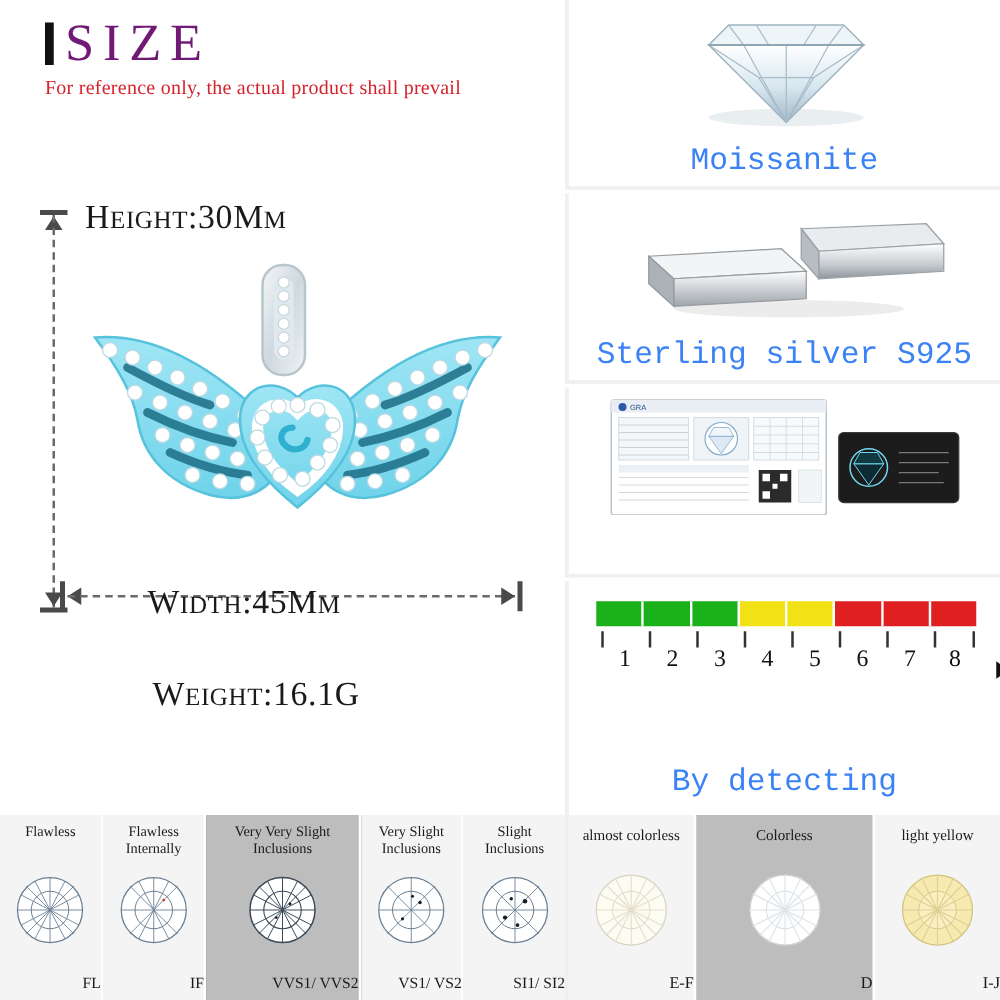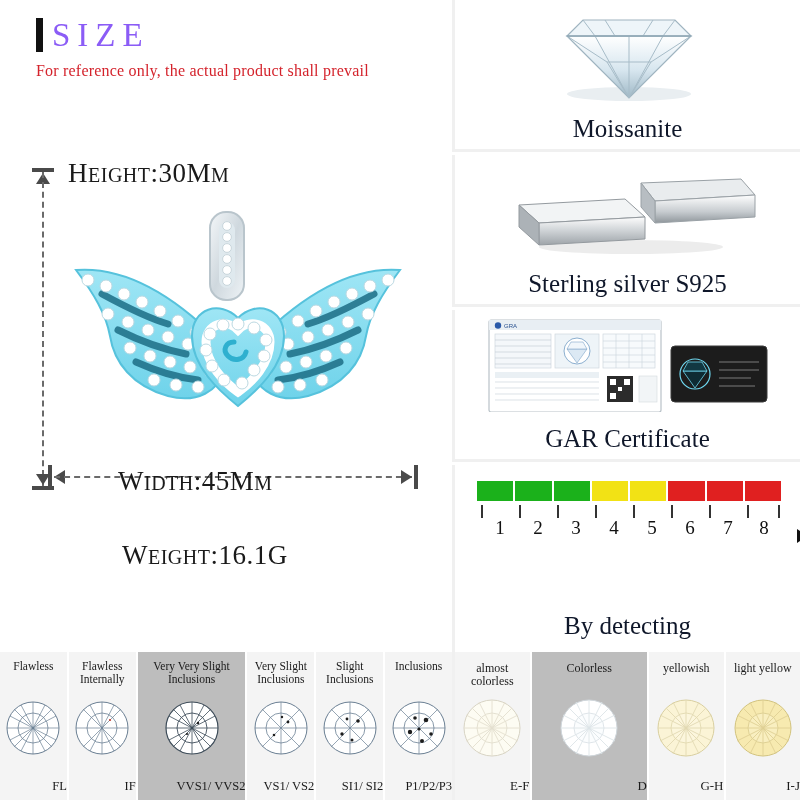--- a/index.html
+++ b/index.html
@@ -19,21 +19,21 @@
   }
   .size-title-row {
     position: absolute; left: 36px; top: 18px;
     display: flex; align-items: center;
   }
   .size-bar {
     width: 7px; height: 34px; background: #111; margin-right: 9px;
   }
   .size-word {
     font-family: "Liberation Serif", serif;
-    font-size: 33px; letter-spacing: 7px; color: #8b5cf6; line-height: 34px;
+    font-size: 42px; letter-spacing: 7px; color: #701a75; line-height: 34px;
   }
   .ref-note {
     position: absolute; left: 36px; top: 62px;
     font-size: 16px; color: #d4232c; letter-spacing: .2px;
     font-family: "Liberation Serif", serif;
   }
 
   .height-label {
     position: absolute; left: 68px; top: 158px;
     font-size: 27px; color: #1a1a1a; letter-spacing: .5px;
@@ -89,22 +89,22 @@
 
   
   .right-col { position: absolute; left: 452px; top: 0; width: 348px; height: 652px; }
   .r-cell {
     position: absolute; left: 0; width: 348px; background: #ffffff;
     border-left: 3px solid #f0f0f0; border-bottom: 3px solid #f0f0f0;
   }
   .r-cell .cell-img { position: absolute; left: 0; right: 0; top: 6px; height: 96px; }
   .r-cell .cell-cap {
     position: absolute; left: 0; right: 0; bottom: 6px;
-    text-align: center; font-size: 25px; color: #0f172a;
-    font-family: Liberation Serif, serif;
+    text-align: center; font-size: 25px; color: #3b82f6;
+    font-family: Liberation Mono, monospace;
     margin-top: 24px;
   }
   #cell-moissanite { top: 0; height: 152px; }
   #cell-silver { top: 155px; height: 152px; }
   #cell-cert { top: 310px; height: 152px; }
   #cell-detect { top: 465px; height: 187px; border-bottom: none; }
 
   
   .detect-wrap { position: absolute; left: 20px; top: 14px; width: 308px; }
   .detect-bar { display: flex; width: 308px; height: 24px; border: 2px solid #fff; }
@@ -417,21 +417,20 @@
             <path d="M12 25 L17 16 L31 16 L36 25 Z" fill="#123842" stroke="#6fd8f0" stroke-width=".8"></path>
             <g stroke="#7a7a7a" stroke-width="1">
               <path d="M48 16 H88"></path>
                 <path d="M48 24 H88"></path>
                 <path d="M48 32 H80"></path>
                 <path d="M48 40 H84"></path>
             </g>
           </g>
         </svg>
       </div>
-      <div class="cell-cap">GAR Certificate</div>
     </div>
 
     <div class="r-cell" id="cell-detect">
       <div class="detect-wrap">
         <div class="detect-bar">
           <span style="background:#1bb11b"></span>
           <span style="background:#1bb11b"></span>
           <span style="background:#1bb11b"></span>
           <span style="background:#f2e215"></span>
           <span style="background:#f2e215"></span>
@@ -551,41 +550,20 @@
                 <circle cx="38" cy="23" r="1.8"></circle>
                   <circle cx="22" cy="36" r="1.7"></circle>
                 <circle cx="32" cy="42" r="1.5"></circle>
                   <circle cx="27" cy="21" r="1.4"></circle>
               </g>
             </svg>
           </div>
           <div class="cbot">SI1/ SI2</div>
         </div>
 
-        <div class="cell">
-          <div class="ctop">Inclusions</div>
-          <div class="cgem">
-            <svg viewBox="0 0 60 60" width="60" height="60" xmlns="http://www.w3.org/2000/svg">
-              <circle cx="30" cy="30" r="26" fill="#fff" stroke="#6a7f93" stroke-width="1"></circle>
-              <circle cx="30" cy="30" r="15" fill="none" stroke="#6a7f93" stroke-width=".8"></circle>
-              <g stroke="#6a7f93" stroke-width=".7" fill="none">
-                <path d="M30 4 L30 56 M4 30 L56 30 M11 11 L49 49 M49 11 L11 49"></path>
-              </g>
-              <g fill="#1d1d1d">
-                <circle cx="37" cy="22" r="2.3"></circle>
-                  <circle cx="21" cy="34" r="2.2"></circle>
-                <circle cx="33" cy="43" r="2"></circle>
-                  <circle cx="26" cy="20" r="1.8"></circle>
-                <circle cx="42" cy="36" r="1.8"></circle>
-                  <circle cx="30" cy="31" r="1.6"></circle>
-              </g>
-            </svg>
-          </div>
-          <div class="cbot">P1/P2/P3</div>
-        </div>
       </div>
     </div>
 
     <div class="color">
       <div class="cells">
         <div class="cell">
           <div class="ctop">almost colorless</div>
           <div class="cgem">
             <svg viewBox="0 0 64 64" width="64" height="64" xmlns="http://www.w3.org/2000/svg">
               <circle cx="32" cy="32" r="28" fill="#fdfcf3" stroke="#d8d4c4" stroke-width="1"></circle>
@@ -607,34 +585,20 @@
               <circle cx="32" cy="32" r="15" fill="#fbfdfe" stroke="#d7dee3" stroke-width=".8"></circle>
               <g stroke="#dde4e8" stroke-width=".9" fill="none">
                 <path d="M32 4 L32 60 M4 32 L60 32 M12 12 L52 52 M52 12 L12 52"></path>
                 <path d="M19 6 L45 58 M45 6 L19 58 M6 19 L58 45 M6 45 L58 19"></path>
               </g>
             </svg>
           </div>
           <div class="cbot">D</div>
         </div>
 
-        <div class="cell">
-          <div class="ctop">yellowish</div>
-          <div class="cgem">
-            <svg viewBox="0 0 64 64" width="64" height="64" xmlns="http://www.w3.org/2000/svg">
-              <circle cx="32" cy="32" r="28" fill="#fbf4d6" stroke="#d9cf9f" stroke-width="1"></circle>
-              <circle cx="32" cy="32" r="15" fill="#fcf6dd" stroke="#ded5ab" stroke-width=".8"></circle>
-              <g stroke="#e2d9b2" stroke-width=".9" fill="none">
-                <path d="M32 4 L32 60 M4 32 L60 32 M12 12 L52 52 M52 12 L12 52"></path>
-                <path d="M19 6 L45 58 M45 6 L19 58 M6 19 L58 45 M6 45 L58 19"></path>
-              </g>
-            </svg>
-          </div>
-          <div class="cbot">G-H</div>
-        </div>
 
         <div class="cell">
           <div class="ctop">light yellow</div>
           <div class="cgem">
             <svg viewBox="0 0 64 64" width="64" height="64" xmlns="http://www.w3.org/2000/svg">
               <circle cx="32" cy="32" r="28" fill="#f7eab0" stroke="#d2c37e" stroke-width="1"></circle>
               <circle cx="32" cy="32" r="15" fill="#f9efc0" stroke="#d8c98a" stroke-width=".8"></circle>
               <g stroke="#dfd094" stroke-width=".9" fill="none">
                 <path d="M32 4 L32 60 M4 32 L60 32 M12 12 L52 52 M52 12 L12 52"></path>
                 <path d="M19 6 L45 58 M45 6 L19 58 M6 19 L58 45 M6 45 L58 19"></path>

